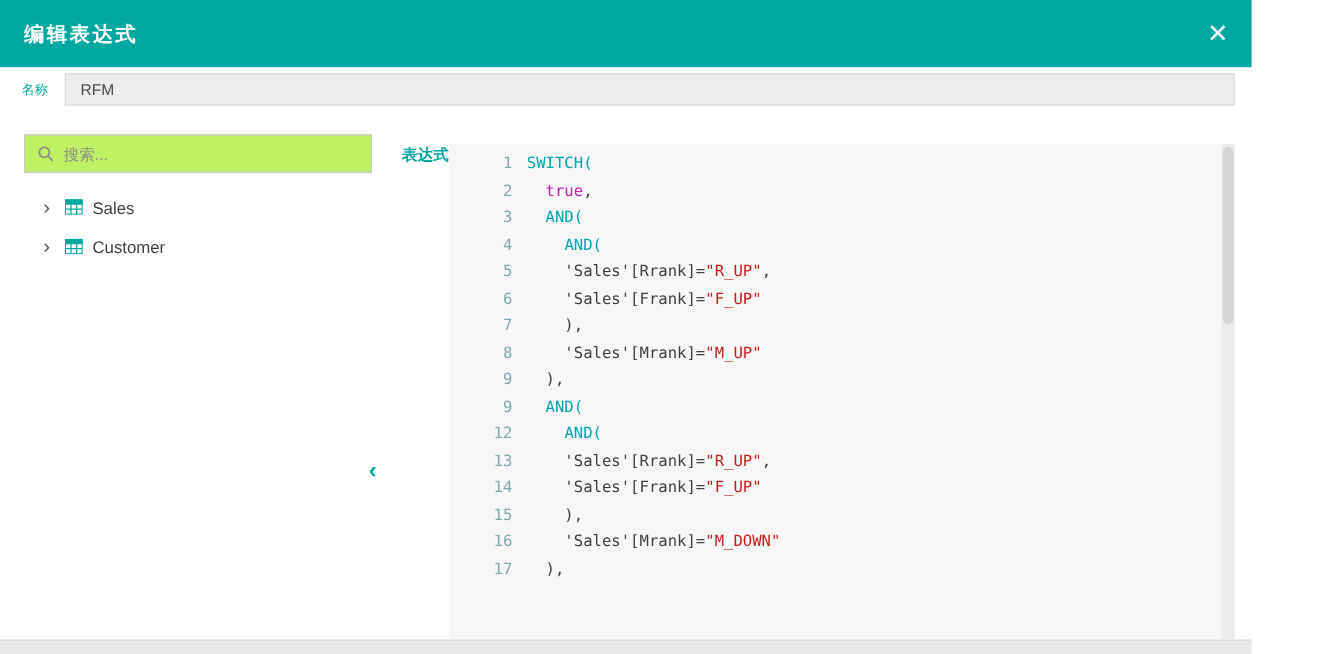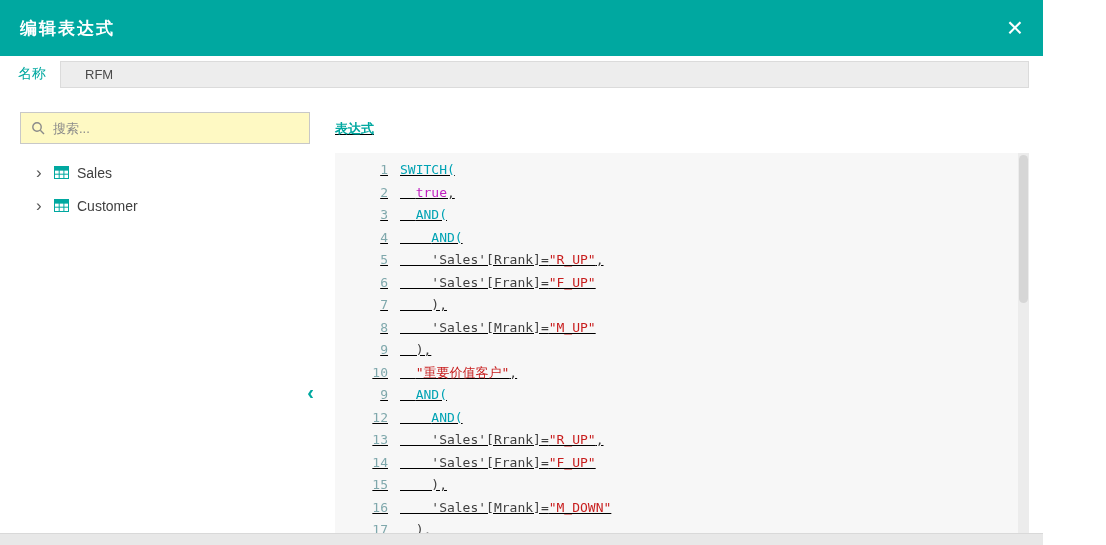--- a/index.html
+++ b/index.html
@@ -8,41 +8,41 @@
 
   .dialog { position:relative; width:1043px; height:545px; background:#ffffff; }
 
   
   .dialog-header { height:56px; background:var(--accent); display:flex; align-items:center; padding:0 20px; }
   .dialog-title { color:#ffffff; font-size:17px; font-weight:bold; letter-spacing:2px; }
   .close-btn { margin-left:auto; color:#ffffff; font-size:28px; line-height:1; cursor:pointer; font-weight:300; }
 
   
   .name-row { display:flex; align-items:center; height:36px; padding:0 14px 0 18px; }
-  .name-label { color:var(--accent); font-size:14px; margin-right:14px; white-space:nowrap; }
-  .name-input { flex:1; height:27px; background:#ededed; border:1px solid #dbdbdb; padding:0 24px; font-size:13px; color:#4a4a4a; font-family:"Liberation Sans", sans-serif; outline:none; }
+  .name-label { color:var(--accent); font-size:11px; margin-right:14px; white-space:nowrap; }
+  .name-input { flex:1; height:27px; background:#ededed; border:1px solid #dbdbdb; padding:0 12px; font-size:13px; color:#4a4a4a; font-family:"Liberation Sans", sans-serif; outline:none; }
 
   
   .main { display:flex; height:441px; }
 
   .left-panel { width:322px; padding:20px 12px 0 20px; position:relative; flex:none; }
-  .search-box { display:flex; align-items:center; height:32px; background:#fef9c3; border:1px solid #c8c8c8; padding:0 10px; cursor:text; }
+  .search-box { display:flex; align-items:center; height:32px; background:#bef264; border:1px solid #c8c8c8; padding:0 10px; cursor:text; }
   .search-box svg { flex:none; }
   .search-input { border:none; background:transparent; outline:none; flex:1; font-size:13px; color:#666666; margin-left:8px; font-family:"Liberation Sans", sans-serif; }
   .search-input::placeholder { color:#8a8a8a; }
 
   .tree { margin-top:12px; }
   .tree-item { display:flex; align-items:center; height:33px; cursor:pointer; font-size:14px; color:#3c3c3c; padding-left:16px; }
   .chev { color:#555555; font-size:17px; width:18px; flex:none; line-height:1; }
   .tbl-icon { margin-right:8px; flex:none; }
   .tree-label { color:#404040; }
 
   .collapse { position:absolute; right:8px; top:290px; color:var(--accent); font-size:20px; font-weight:bold; cursor:pointer; line-height:1; }
 
-  .right-panel { flex:1; padding:28px 14px 0 13px; display:flex; flex-direction:column; min-width:0;text-decoration:underline; }
+  .right-panel { flex:1; padding:28px 14px 0 13px; display:flex; flex-direction:row; min-width:0; }
   .editor-label { color:var(--accent); font-size:13px; font-weight:bold; margin-bottom:15px; }
 
   .code-editor { position:relative; flex:1; background:#f7f7f7; overflow:hidden; font-family:"DejaVu Sans Mono", monospace; font-size:13px; cursor:text; }
   .code-lines { padding-top:6px; }
   .code-line { display:flex; line-height:22.5px; white-space:pre; }
   .line-no { width:65px; text-align:right; padding-right:12px; color:var(--line-number); flex:none; user-select:none; }
   .tok-fn { color:var(--code-fn); }
   .tok-kw { color:var(--code-kw); }
   .tok-str { color:var(--code-str); }
   .tok-plain { color:var(--code-plain); }
@@ -110,21 +110,20 @@
         <div class="code-lines">
             <div class="code-line"><span class="line-no">1</span><span class="line-code"><span class="tok-fn">SWITCH(</span></span></div>
             <div class="code-line"><span class="line-no">2</span><span class="line-code"><span class="tok-plain">  </span><span class="tok-kw">true</span><span class="tok-plain">,</span></span></div>
             <div class="code-line"><span class="line-no">3</span><span class="line-code"><span class="tok-plain">  </span><span class="tok-fn">AND(</span></span></div>
             <div class="code-line"><span class="line-no">4</span><span class="line-code"><span class="tok-plain">    </span><span class="tok-fn">AND(</span></span></div>
             <div class="code-line"><span class="line-no">5</span><span class="line-code"><span class="tok-plain">    'Sales'[Rrank]=</span><span class="tok-str">"R_UP"</span><span class="tok-plain">,</span></span></div>
             <div class="code-line"><span class="line-no">6</span><span class="line-code"><span class="tok-plain">    'Sales'[Frank]=</span><span class="tok-str">"F_UP"</span></span></div>
             <div class="code-line"><span class="line-no">7</span><span class="line-code"><span class="tok-plain">    ),</span></span></div>
             <div class="code-line"><span class="line-no">8</span><span class="line-code"><span class="tok-plain">    'Sales'[Mrank]=</span><span class="tok-str">"M_UP"</span></span></div>
             <div class="code-line"><span class="line-no">9</span><span class="line-code"><span class="tok-plain">  ),</span></span></div>
-            <div class="code-line"><span class="line-no">10</span><span class="line-code"><span class="tok-plain">  </span><span class="tok-str">"重要价值客户"</span><span class="tok-plain">,</span></span></div>
             <div class="code-line"><span class="line-no">9</span><span class="line-code"><span class="tok-plain">  </span><span class="tok-fn">AND(</span></span></div>
             <div class="code-line"><span class="line-no">12</span><span class="line-code"><span class="tok-plain">    </span><span class="tok-fn">AND(</span></span></div>
             <div class="code-line"><span class="line-no">13</span><span class="line-code"><span class="tok-plain">    'Sales'[Rrank]=</span><span class="tok-str">"R_UP"</span><span class="tok-plain">,</span></span></div>
             <div class="code-line"><span class="line-no">14</span><span class="line-code"><span class="tok-plain">    'Sales'[Frank]=</span><span class="tok-str">"F_UP"</span></span></div>
             <div class="code-line"><span class="line-no">15</span><span class="line-code"><span class="tok-plain">    ),</span></span></div>
             <div class="code-line"><span class="line-no">16</span><span class="line-code"><span class="tok-plain">    'Sales'[Mrank]=</span><span class="tok-str">"M_DOWN"</span></span></div>
             <div class="code-line"><span class="line-no">17</span><span class="line-code"><span class="tok-plain">  ),</span></span></div>
           </div>
         <div class="scrollbar">
           <div class="scroll-thumb"></div>

